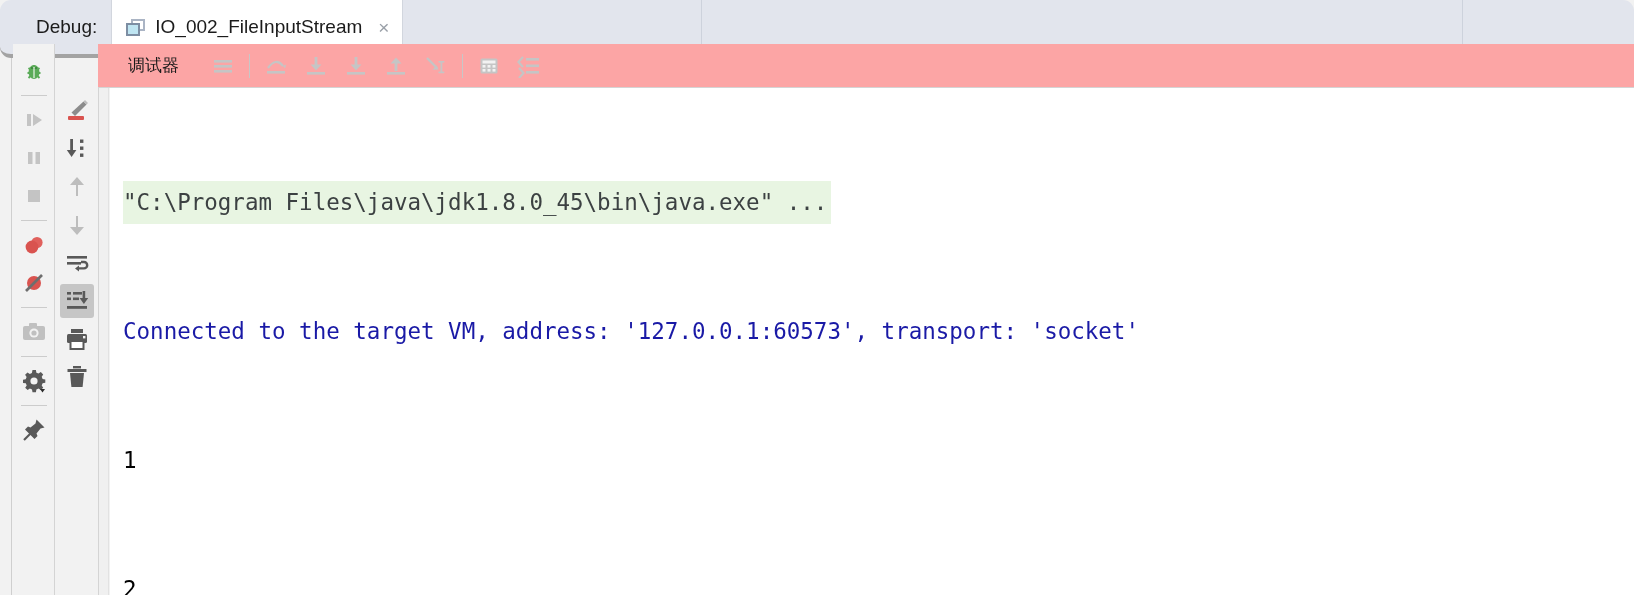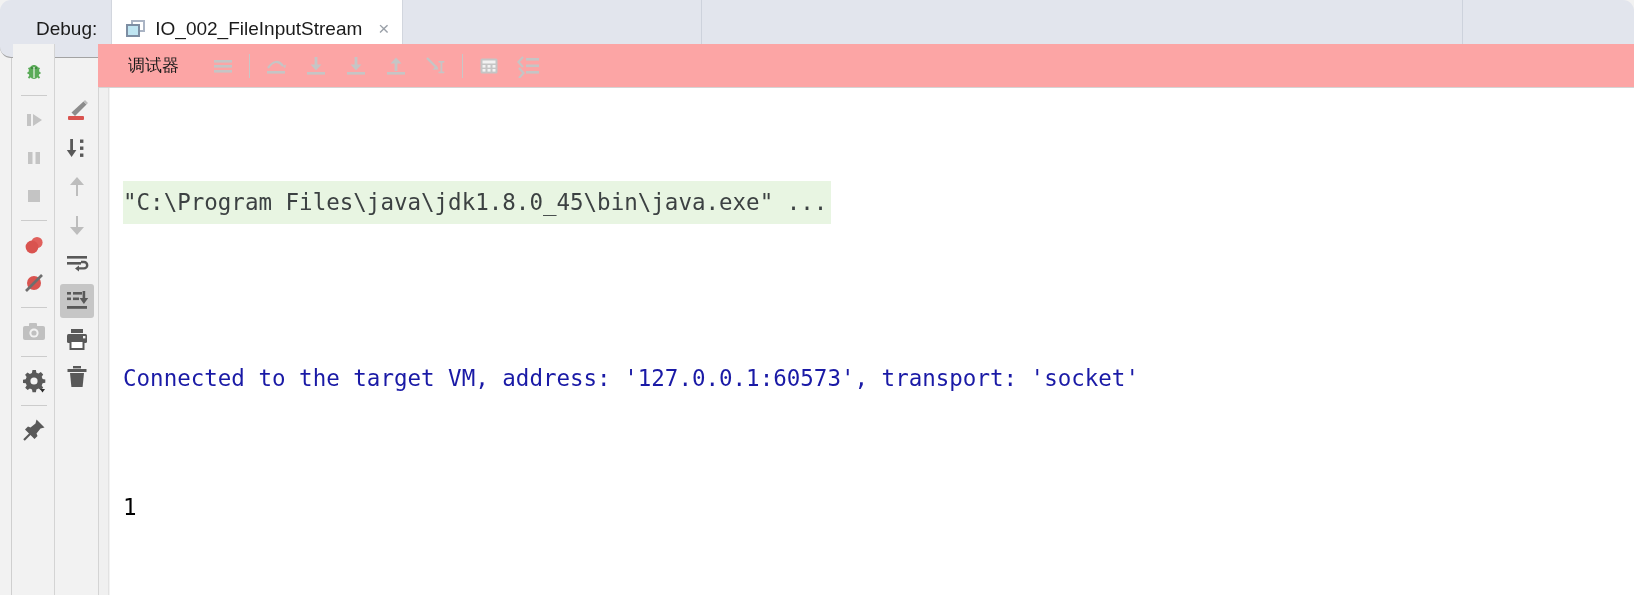--- a/index.html
+++ b/index.html
@@ -9,21 +9,21 @@
     font-family: "Liberation Sans", sans-serif;
     overflow: hidden;
   }
 
   #app { position: relative; width: 1634px; height: 595px; background: #f2f2f2; }
 
   
   .top-bar {
     position: absolute; left: 0; top: 0; width: 1634px; height: 58px;
     background: #e2e5ed;
-    border-bottom: 1px solid #a3a3a3;
+    border-bottom: 4px solid #a3a3a3;
     display: flex; align-items: stretch; border-radius: 11px;
   }
   .edge-strip {
     position: absolute; left: 0; top: 0; width: 12px; height: 595px;
     background: #f2f2f2; border-right: 1px solid #cfcfcf;
     overflow: hidden;
   }
 
   .debug-label {
     display: flex; align-items: center;
@@ -147,21 +147,21 @@
   .cline { padding-left: 13px; height: 43px; }
   .cline.cmd {
     color: #3c4142;
     background: #e8f5e2;
     display: inline-block;
     padding-right: 4px;
     margin-left: 13px;
     padding-left: 0;
   }
   .cline-wrap { height: 43px; }
-  .c-blue { color: #1a1aa6; margin-top: 47px; }
+  .c-blue { color: #1a1aa6; }
   .c-black { color: #000000; }
 </style>
 </head>
 <body>
 
 <div id="app">
 
   <div class="edge-strip">
     
   </div>

